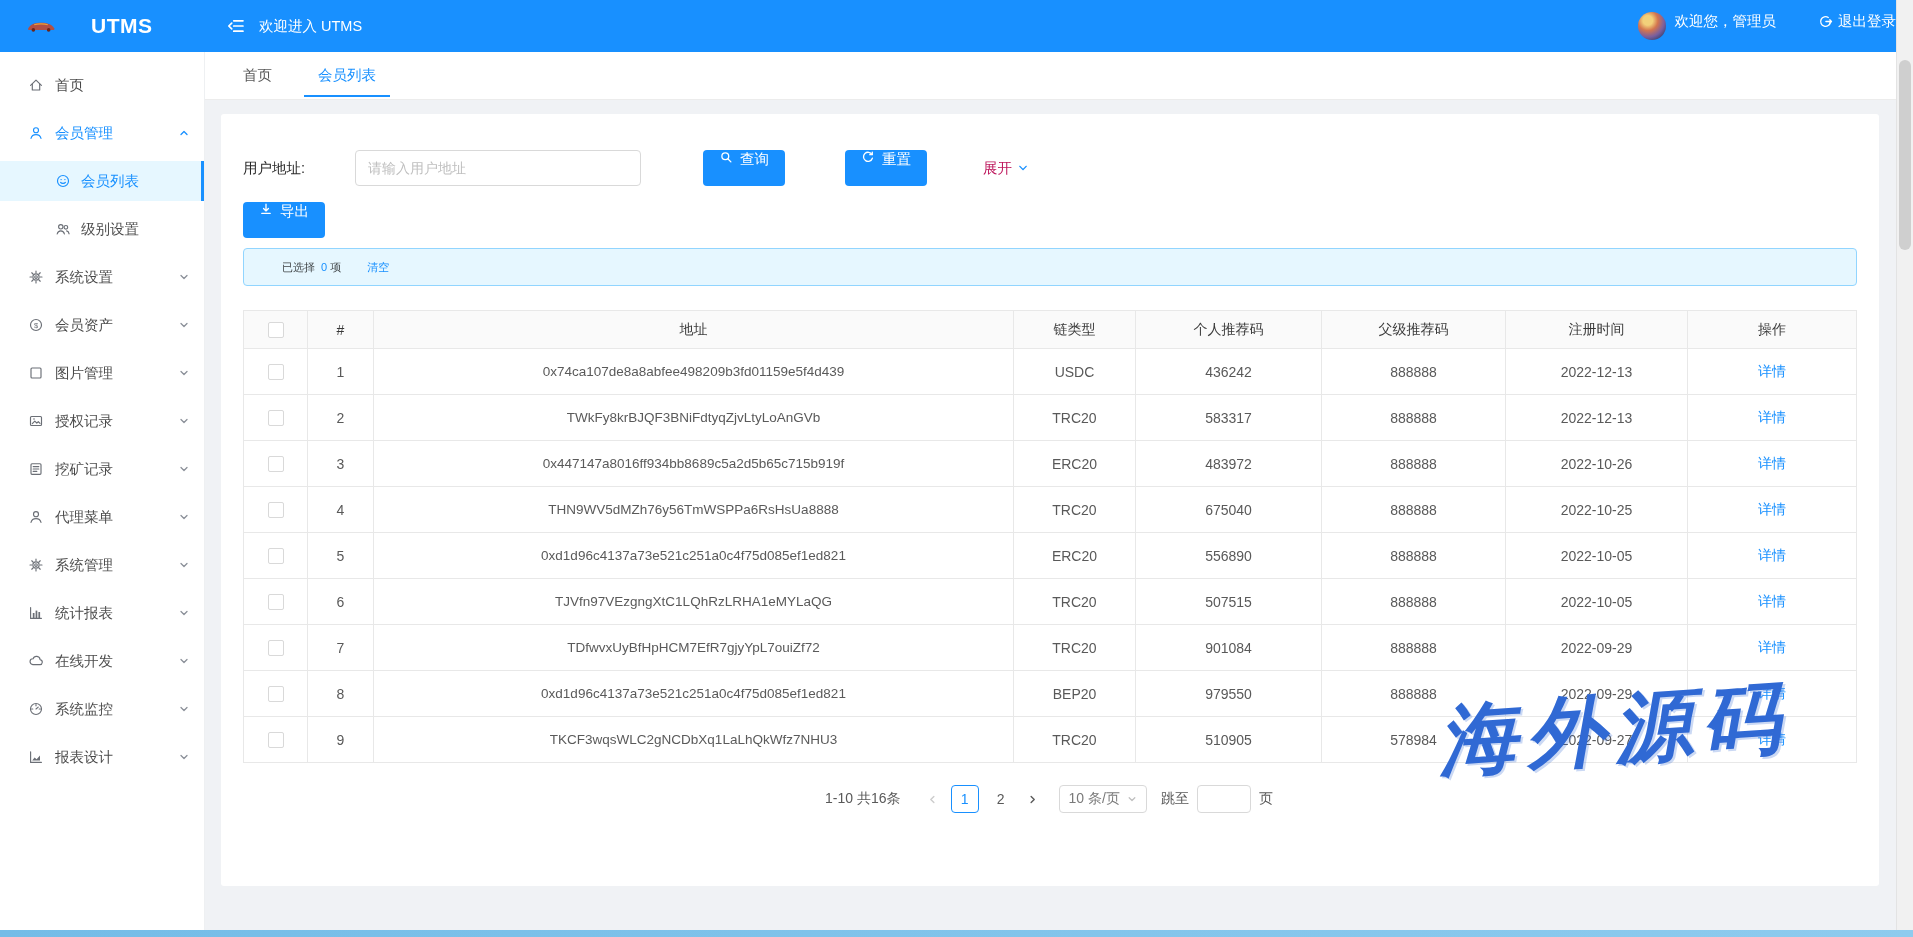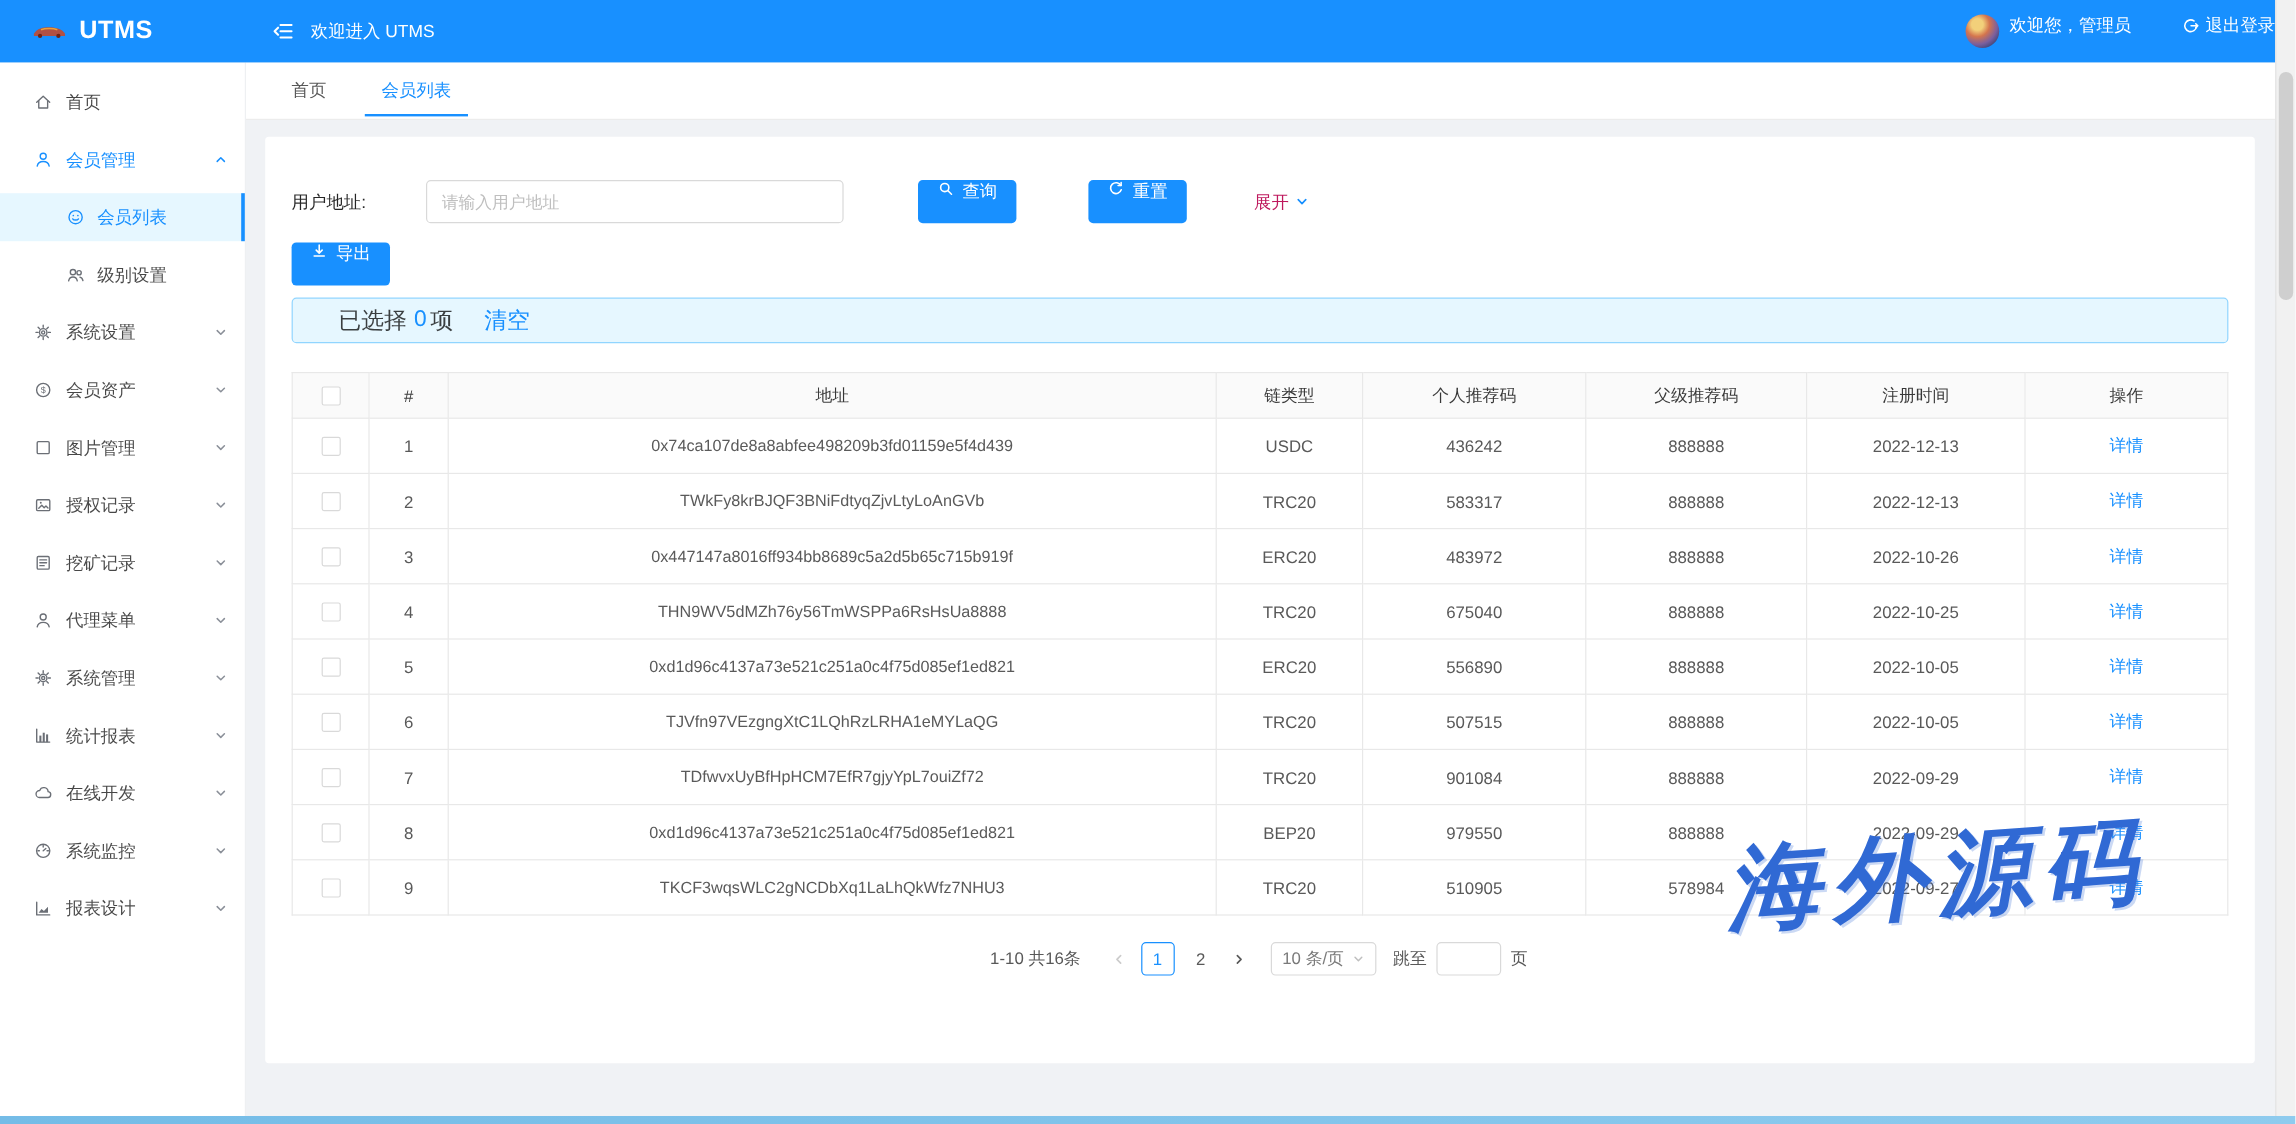--- a/index.html
+++ b/index.html
@@ -1,21 +1,21 @@
 <!DOCTYPE html>
 <html><head>
 <meta charset="utf-8">
 <style>
   * { margin:0; padding:0; box-sizing:border-box; }
   html,body { width:1913px; height:937px; overflow:hidden; font-family:"Liberation Sans","DejaVu Sans",sans-serif; }
   .screen { position:relative; width:1913px; height:937px; background:#f0f2f5; overflow:hidden; }
 
   
   .app-header { position:absolute; left:0; top:0; width:1896px; height:52px; background:#1890ff; display:flex; align-items:center; color:#fff; z-index:5; }
-  .logo-area { width:205px; display:flex; align-items:center; padding-left:24px; flex:0 0 205px; }
+  .logo-area { width:205px; display:flex; align-items:center; padding-left:24px; flex:0 0 205px;gap:25px; }
   .logo-area svg { width:34px; height:15px; margin-right:8px; }
   .logo-text { font-size:21px; font-weight:bold; letter-spacing:.5px; }
   .fold-icon { margin-left:22px; width:18px; height:18px; display:inline-flex; }
   .welcome-text { margin-left:14px; font-size:14.5px; }
   .header-right { margin-left:auto; display:flex; align-items:flex-start; }
   .avatar { width:28px; height:28px; border-radius:50%; background:radial-gradient(circle at 35% 30%, #f2d07a 0 18%, #d4754e 38%, #7a5f9e 62%, #32406e 85%, #20283f 100%); flex:0 0 28px; }
   .greeting { margin-left:9px; font-size:14.5px; }
   .logout-btn { margin-left:42px; display:flex; align-items:center; cursor:pointer; }
   .logout-btn svg { width:15px; height:15px; margin-right:5px; }
   .logout-label { font-size:14.5px; }
@@ -42,32 +42,32 @@
   .tabbar { height:48px; background:#fff; display:flex; align-items:stretch; padding-left:24px; border-bottom:1px solid #ececec; }
   .tab { display:flex; align-items:center; padding:0 14px; margin-right:18px; font-size:14.5px; color:#595959; position:relative; cursor:pointer; }
   .tab.active { color:#1890ff; }
   .tab.active::after { content:""; position:absolute; left:0; right:0; bottom:2px; height:2px; background:#1890ff; }
 
   .content { padding:14px 17px 0 16px; }
   .card { background:#fff; border-radius:3px; padding:36px 22px 30px 22px; min-height:772px; }
 
   .form-row { display:flex; align-items:center; margin-bottom:16px;gap:40px; }
   .form-label { font-size:14.5px; color:rgba(0,0,0,.85); margin-right:10px; }
-  .addr-input { width:348px; height:36px; border:1px solid #d9d9d9; border-radius:4px; padding:0 12px; font-size:14px; color:#333; outline:none; }
+  .addr-input { width:286px; height:36px; border:1px solid #d9d9d9; border-radius:4px; padding:0 12px; font-size:14px; color:#333; outline:none; }
   .addr-input::placeholder { color:#bfbfbf; }
   .btn-blue { height:36px; background:#1890ff; color:#fff; border:none; border-radius:4px; font-size:14.5px; display:inline-flex; align-items:flex-start; justify-content:center; padding:0 16px; cursor:pointer; font-family:inherit; }
   .btn-blue svg { width:14px; height:14px; margin-right:7px; }
   .q-btn { margin-left:22px; }
   .r-btn { margin-left:20px; }
   .expand-link { margin-left:16px; color:#be185d; font-size:14.5px; display:inline-flex; align-items:center; cursor:pointer; }
   .expand-link svg { width:12px; height:12px; margin-left:5px; }
 
   .export-btn { margin-bottom:10px; }
 
-  .alert-bar { height:38px; background:#e6f7ff; border:1px solid #91d5ff; border-radius:4px; display:flex; align-items:center; padding-left:38px; font-size:19px; color:rgba(0,0,0,.75); margin-bottom:24px; }
+  .alert-bar { height:38px; background:#e6f7ff; border:1px solid #91d5ff; border-radius:4px; display:flex; align-items:center; padding-left:38px; font-size:11px; color:rgba(0,0,0,.75); margin-bottom:24px; }
   .alert-count { color:#1890ff; margin:0 3px 0 6px; }
   .alert-clear { color:#1890ff; margin-left:26px; cursor:pointer; }
 
   
   table.member-table { width:100%; border-collapse:collapse; table-layout:fixed; }
   .member-table th, .member-table td { border:1px solid #e8e8e8; font-weight:normal; font-size:14px; color:#595959; text-align:center; height:46px; overflow:hidden; white-space:nowrap; }
   .member-table th { background:#fafafa; height:38px; color:rgba(0,0,0,.78); }
   .member-table td.addr { font-size:13.5px; color:#5a5a5a; }
   .detail-link { color:#1890ff; cursor:pointer; }
   .cbx { display:inline-block; width:16px; height:16px; border:1px solid #d9d9d9; border-radius:2px; background:#fff; vertical-align:middle; cursor:pointer; }

